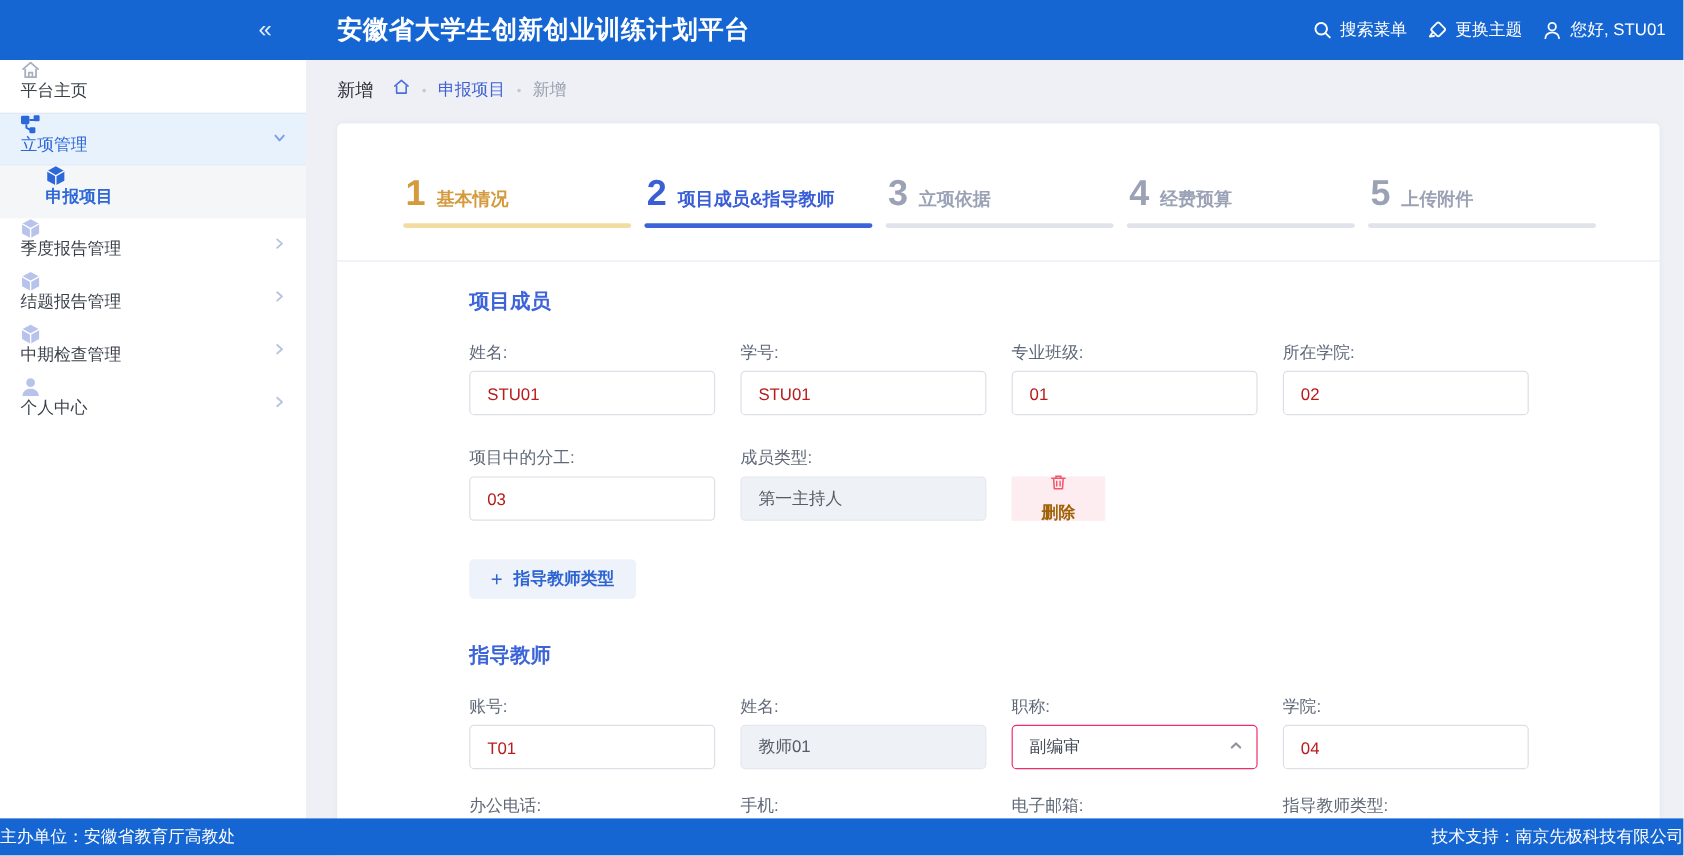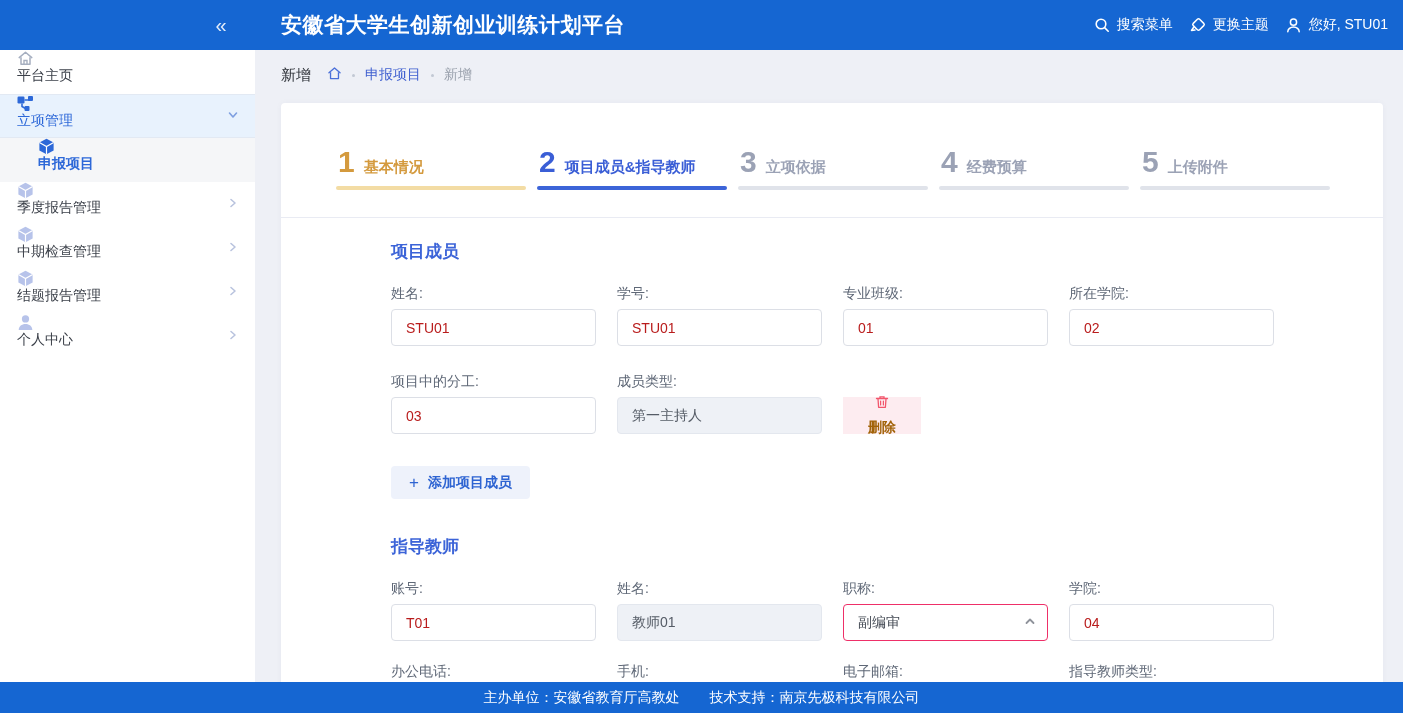--- a/index.html
+++ b/index.html
@@ -110,21 +110,21 @@
     position:absolute; left:110px; height:33px; padding:0 18px; border:none; border-radius:4px;
     background:#eef2fb; color:#2e64d2; font-size:14px; font-weight:bold; cursor:pointer;
     display:flex; align-items:center; gap:9px; font-family:inherit;
   }
   .btn-add .plus { font-size:17px; font-weight:normal; line-height:1; }
 
   
   .footer {
     position:absolute; left:0; bottom:0; width:1403px; height:31px;
     background:#1566d2; color:#fff; z-index:20;
-    display:flex; align-items:center; justify-content:center; gap:30px;
+    display:flex; align-items:center; justify-content:space-between; gap:30px;
     font-size:14px; font-weight:500;
   }
 </style>
 </head>
 <body>
 
 <div class="header">
   <div class="collapse-btn">«</div>
   <div class="app-title">安徽省大学生创新创业训练计划平台</div>
   <div class="header-right">
@@ -212,36 +212,36 @@
     </span>
   </div>
 
   <div class="side-item">
     <span class="s-icon">
       <svg width="17" height="17" viewBox="0 0 16 16">
           <polygon points="8,0.6 14.7,4.2 14.7,11.8 8,15.4 1.3,11.8 1.3,4.2" fill="#b7c3ea"></polygon>
           <path d="M1.3 4.2 L8 8 L14.7 4.2 M8 8 V15.4" fill="none" stroke="#ffffff" stroke-width="1.1"></path>
         </svg>
     </span>
-    <span>中期检查管理</span>
+    <span>结题报告管理</span>
     <span class="chev">
       <svg width="12" height="12" viewBox="0 0 12 12">
           <polyline points="4,2.5 8,6 4,9.5" fill="none" stroke="#b9c3de" stroke-width="1.6" stroke-linecap="round" stroke-linejoin="round"></polyline>
         </svg>
     </span>
   </div>
 
   <div class="side-item">
     <span class="s-icon">
       <svg width="17" height="17" viewBox="0 0 16 16">
           <polygon points="8,0.6 14.7,4.2 14.7,11.8 8,15.4 1.3,11.8 1.3,4.2" fill="#b7c3ea"></polygon>
           <path d="M1.3 4.2 L8 8 L14.7 4.2 M8 8 V15.4" fill="none" stroke="#ffffff" stroke-width="1.1"></path>
         </svg>
     </span>
-    <span>结题报告管理</span>
+    <span>中期检查管理</span>
     <span class="chev">
       <svg width="12" height="12" viewBox="0 0 12 12">
           <polyline points="4,2.5 8,6 4,9.5" fill="none" stroke="#b9c3de" stroke-width="1.6" stroke-linecap="round" stroke-linejoin="round"></polyline>
         </svg>
     </span>
   </div>
 
   <div class="side-item">
     <span class="s-icon">
       <svg width="17" height="17" viewBox="0 0 16 16">
@@ -354,21 +354,21 @@
               <path d="M3 3.7 L3.6 12.3 H10.4 L11 3.7" stroke="#f2566c" stroke-width="1.3" fill="none" stroke-linejoin="round"></path>
               <path d="M5.6 6 V10 M8.4 6 V10" stroke="#f2566c" stroke-width="1.2" fill="none" stroke-linecap="round"></path>
             </svg>
         </span>
         <span>删除</span>
       </button>
     </div>
 
     <button class="btn-add" style="top:363px;">
       <span class="plus">+</span>
-      <span>添加项目成员</span>
+      <span>指导教师类型</span>
     </button>
 
     <div class="section-title" style="top:432px;">指导教师</div>
 
     <div class="form-row" style="top:477px;">
       <div class="field">
         <label>账号:</label>
         <input class="tbox" value="T01" style="">
       </div>
       <div class="field">

